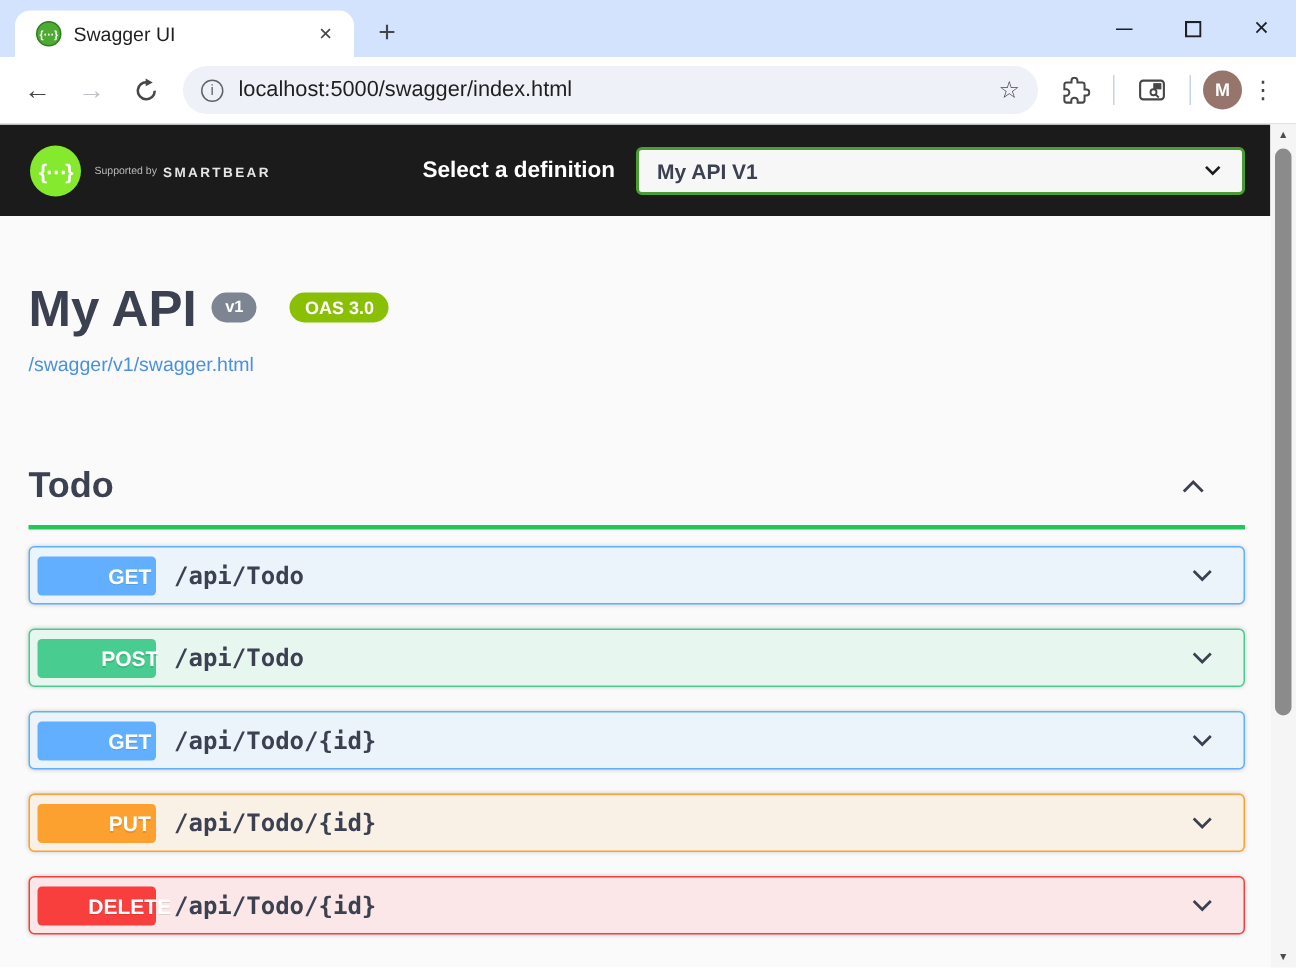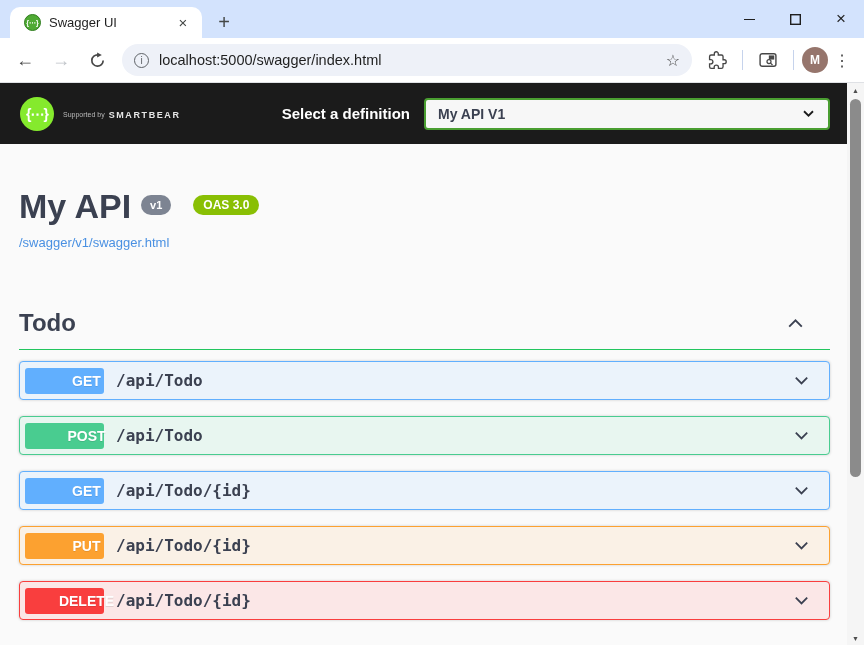--- a/index.html
+++ b/index.html
@@ -2,21 +2,21 @@
 <html><head>
 <meta charset="utf-8">
 <style>
   * { margin:0; padding:0; box-sizing:border-box; }
   html,body { width:864px; height:646px; overflow:hidden; }
   body { font-family:"Liberation Sans", sans-serif; }
   .browser { width:864px; height:646px; background:#fff; position:relative; overflow:hidden; }
 
   
   .tabstrip { height:38px; background:#d3e3fd; display:flex; align-items:flex-end; position:relative; }
-  .tab { margin-left:10px; width:192px; height:31px; background:#fff; border-radius:10px 10px 0 0;
+  .tab { margin-left:10px; width:226px; height:31px; background:#fff; border-radius:10px 10px 0 0;
          display:flex; align-items:center; padding:0 10px 0 14px; gap:8px; }
   .favicon { width:17px; height:17px; border-radius:50%; background:#4faa34; border:1px solid #2f7d1e;
              color:#fff; font-size:7px; font-weight:bold; display:flex; align-items:center; justify-content:center; flex:0 0 auto; }
   .tab-title { font-size:13px; color:#1f1f1f; flex:1; white-space:nowrap; overflow:hidden; }
   .tab-close { font-size:15px; color:#444746; width:18px; height:18px; display:flex; align-items:center; justify-content:center; border-radius:50%; cursor:pointer; }
   .new-tab { font-size:20px; color:#444746; width:28px; height:28px; margin:0 0 2px 8px; display:flex; align-items:center; justify-content:center; border-radius:50%; cursor:pointer; }
   .win-controls { position:absolute; right:0; top:0; height:38px; display:flex; }
   .win-btn { width:46px; height:100%; display:flex; align-items:center; justify-content:center; color:#1f1f1f; font-size:15px; cursor:pointer; }
   .minimize-glyph { display:block; width:11px; border-top:1.4px solid #1f1f1f; }
 
@@ -58,21 +58,21 @@
   .info-block { padding-top:44px; }
   .title-row { display:flex; align-items:flex-start; gap:10px; }
   .api-title { font-size:34px; font-weight:bold; color:#3b4151; line-height:1.1; }
   .badges { display:flex; gap:22px; margin-top:7px; }
   .pill { color:#fff; font-weight:bold; border-radius:57px; display:inline-flex; align-items:center; }
   .version-pill { background:#7d8492; font-size:11px; padding:3px 9px; }
   .oas-pill { background:#89bf04; font-size:12px; padding:3px 10px; }
   .spec-link { display:inline-block; margin-top:10px; color:#4990e2; font-size:13px; text-decoration:none; cursor:pointer; }
 
   .section-header { margin-top:58px; display:flex; align-items:center; justify-content:space-between;
-                    padding-bottom:12px; border-bottom:1px solid #22c55e;text-align:center; }
+                    padding-bottom:12px; border-bottom:3px solid #22c55e;text-align:center; }
   .section-title { font-size:24px; font-weight:bold; color:#3b4151; }
   .section-chevron { margin-right:24px; cursor:pointer; display:flex; }
 
   .op-list { margin-top:11px; }
   .op-row { height:39px; margin-bottom:16px; border:1px solid; border-radius:4px;
             display:flex; align-items:center; padding:0 10px 0 5px; box-shadow:0 0 3px rgba(0,0,0,.19); cursor:pointer; }
   .op-method { width:79px; height:26px; border-radius:3px; color:#fff; font-weight:bold; font-size:14px;
                display:flex; align-items:center; justify-content:center; text-shadow:0 1px 0 rgba(0,0,0,.1);padding-left:44px; }
   .op-path { margin-left:12px; font-family:"DejaVu Sans Mono", monospace; font-weight:bold; font-size:16px; color:#3b4151; }
   .op-chevron { margin-left:auto; margin-right:8px; display:flex; }

